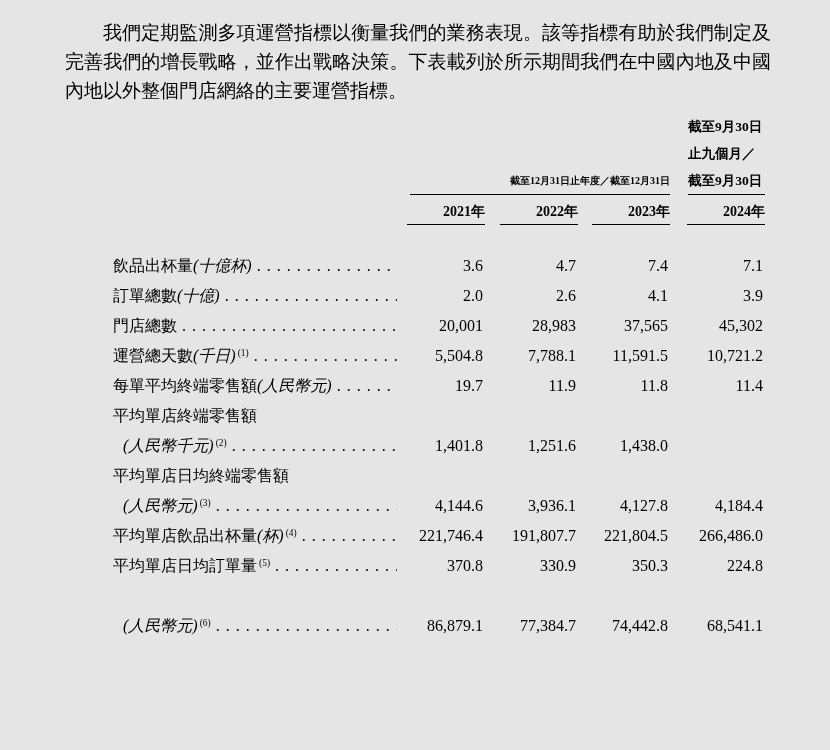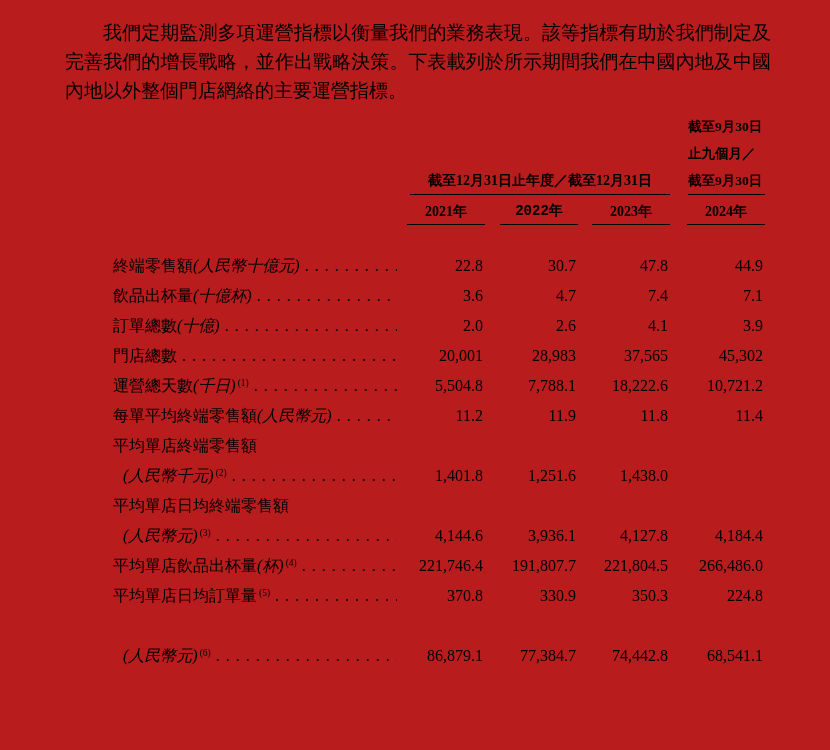--- a/index.html
+++ b/index.html
@@ -1,64 +1,64 @@
 <!DOCTYPE html>
 <html><head>
 <meta charset="utf-8">
 <style>
   html, body { margin: 0; padding: 0; background: #ffffff; }
   .page {
     position: relative;
     width: 830px;
     height: 750px;
-    background: #b91c1c;
+    background: #e5e5e5;
     color: #000000;
     font-family: "Liberation Serif", "DejaVu Serif", serif;
     overflow: hidden;
   }
   
   .intro {
     margin: 18px 0 0 65px;
     width: 706px;
     font-size: 19px;
     line-height: 29px;
     text-align: justify;
     text-indent: 2em;
   }
   
   .metrics-table { margin-left: 113px; width: 652px; }
   .thead { display: flex; align-items: flex-end; margin-top: 8px; }
   .th-spacer { width: 284px; flex: none; }
   .th-group { width: 273px; flex: none; }
   .th-group-line {
     margin-left: 13px;
-    text-align: center;
+    text-align: right;
     font-weight: bold;
-    font-size: 14px;
+    font-size: 10px;
     line-height: 27px;
     border-bottom: 1.5px solid #000;
     white-space: nowrap;
   }
   .th-p4 { width: 95px; flex: none; }
   .th-p4-inner {
     margin-left: 18px;
     text-align: left;
     font-weight: bold;
     font-size: 13.5px;
     line-height: 27px;
     border-bottom: 1.5px solid #000;
     white-space: nowrap;
   }
   .tyears { display: flex; margin-top: 4px; }
   .ty-cell { flex: none; text-align: right; }
-  .ty-c0 { width: 88px; } .ty-c1 { width: 93px; font-family: Liberation Mono, monospace; } .ty-c2 { width: 92px; } .ty-c3 { width: 95px; }
+  .ty-c0 { width: 88px; } .ty-c1 { width: 93px; } .ty-c2 { width: 92px; } .ty-c3 { width: 95px; }
   .ty-ul {
     display: inline-block;
     width: 78px;
-    text-align: center;
+    text-align: right;
     font-weight: bold;
     font-size: 14px;
     line-height: 25px;
     border-bottom: 1.5px solid #000;
   }
   .tbody { margin-top: 26px; font-size: 16px; }
   .trow { display: flex; height: 30px; line-height: 30px; }
   .tlabel {
     width: 284px;
     flex: none;
@@ -107,30 +107,20 @@
 
     <div class="tyears">
       <div class="th-spacer"></div>
       <div class="ty-cell ty-c0"><span class="ty-ul">2021年</span></div>
       <div class="ty-cell ty-c1"><span class="ty-ul">2022年</span></div>
       <div class="ty-cell ty-c2"><span class="ty-ul">2023年</span></div>
       <div class="ty-cell ty-c3"><span class="ty-ul">2024年</span></div>
     </div>
 
     <div class="tbody" id="tbody">
-  <div class="trow">
-    <div class="tlabel">
-      <span class="ltextwrap"><span class="ltext">終端零售額</span><span class="lparen">(人民幣十億元)</span></span>
-      <span class="dots"></span>
-    </div>
-    <div class="tval tv0">22.8</div>
-    <div class="tval tv1">30.7</div>
-    <div class="tval tv2">47.8</div>
-    <div class="tval tv3">44.9</div>
-  </div>
 
   <div class="trow">
     <div class="tlabel">
       <span class="ltextwrap"><span class="ltext">飲品出杯量</span><span class="lparen">(十億杯)</span></span>
       <span class="dots"></span>
     </div>
     <div class="tval tv0">3.6</div>
     <div class="tval tv1">4.7</div>
     <div class="tval tv2">7.4</div>
     <div class="tval tv3">7.1</div>
@@ -158,30 +148,30 @@
     <div class="tval tv3">45,302</div>
   </div>
 
   <div class="trow">
     <div class="tlabel">
       <span class="ltextwrap"><span class="ltext">運營總天數</span><span class="lparen">(千日)</span><span class="lsup">(1)</span></span>
       <span class="dots"></span>
     </div>
     <div class="tval tv0">5,504.8</div>
     <div class="tval tv1">7,788.1</div>
-    <div class="tval tv2">18,222.6</div>
+    <div class="tval tv2">11,591.5</div>
     <div class="tval tv3">10,721.2</div>
   </div>
 
   <div class="trow">
     <div class="tlabel">
       <span class="ltextwrap"><span class="ltext">每單平均終端零售額</span><span class="lparen">(人民幣元)</span></span>
       <span class="dots"></span>
     </div>
-    <div class="tval tv0">11.2</div>
+    <div class="tval tv0">19.7</div>
     <div class="tval tv1">11.9</div>
     <div class="tval tv2">11.8</div>
     <div class="tval tv3">11.4</div>
   </div>
 
   <div class="trow">
     <div class="tlabel">
       <span class="ltextwrap"><span class="ltext">平均單店終端零售額</span><span class="lparen"></span></span>
 
     </div>

